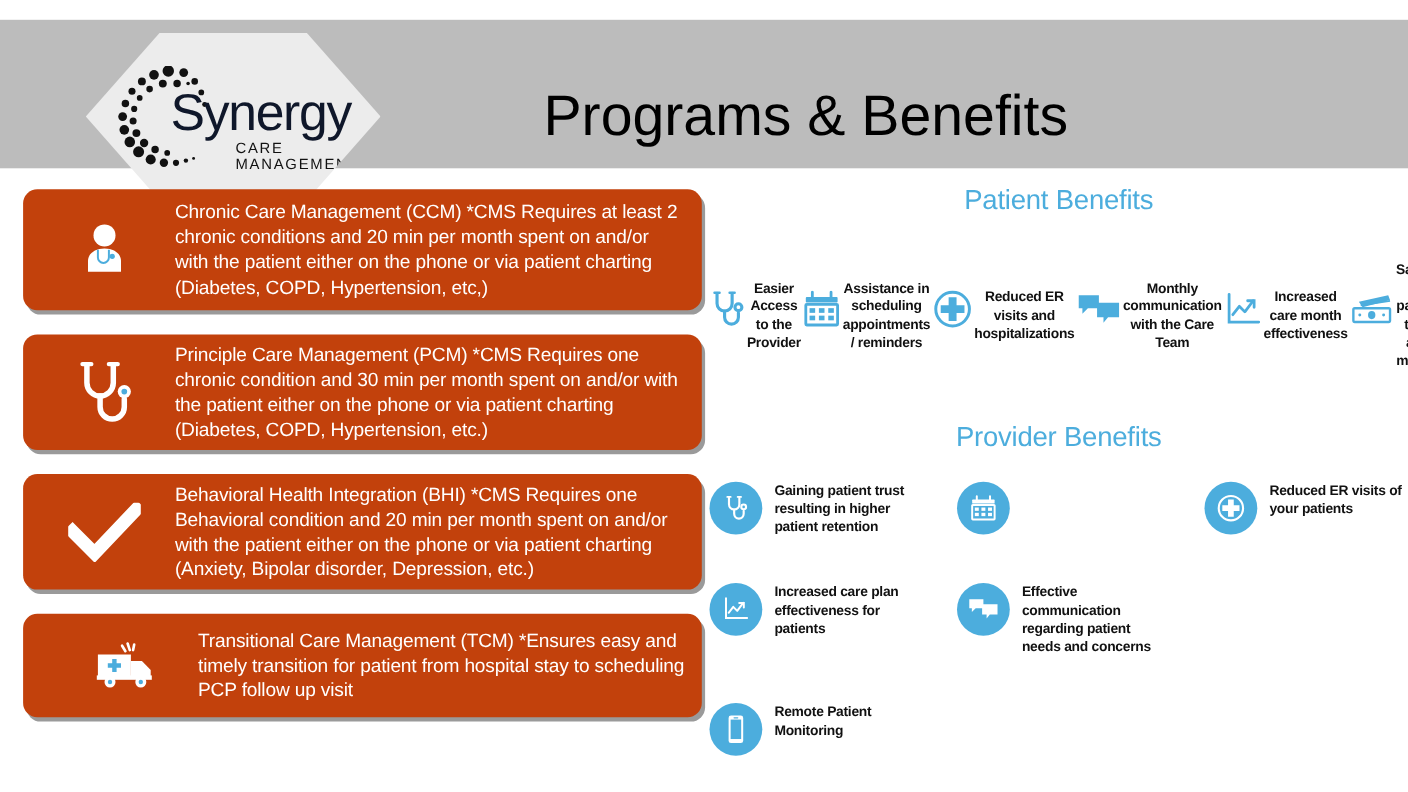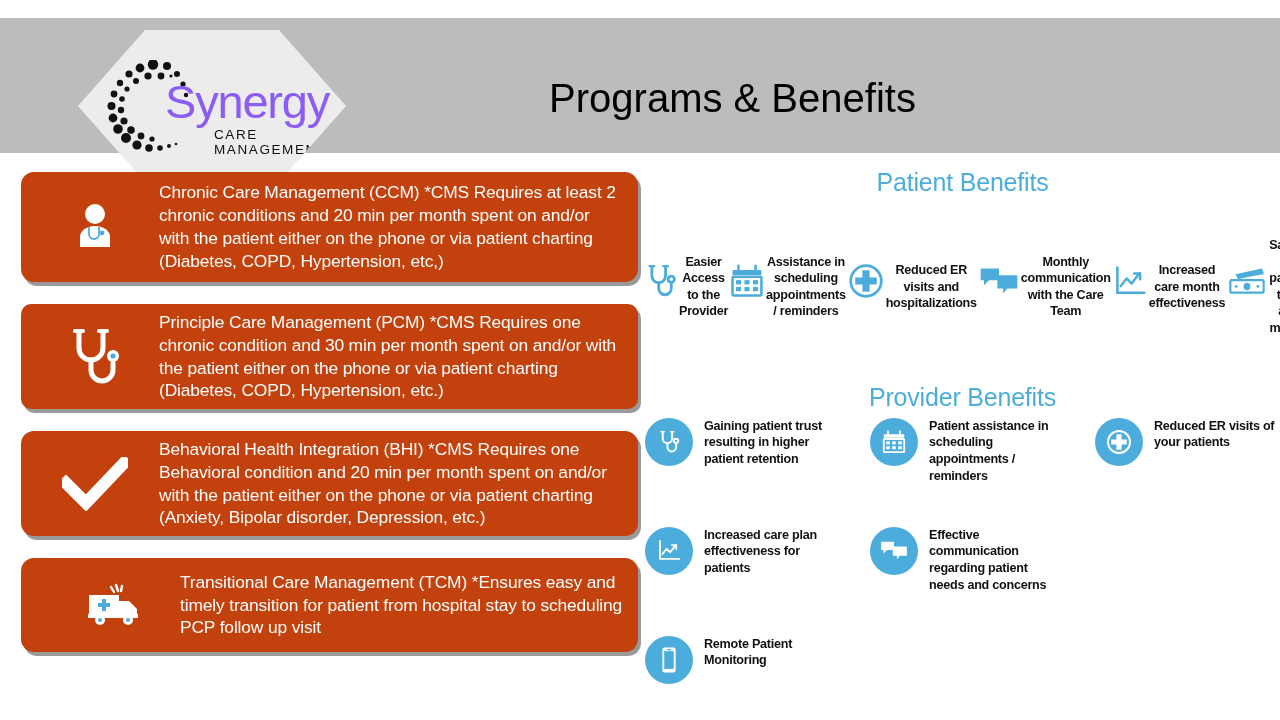--- a/index.html
+++ b/index.html
@@ -21,32 +21,32 @@
     position: absolute; left: 78px; top: 12px;
     width: 268px; height: 152px;
     background: #ececec;
     clip-path: polygon(25% 0%, 75% 0%, 100% 50%, 75% 100%, 25% 100%, 0% 50%);
     display: flex; flex-direction: column;
     align-items: center; justify-content: center;
   }
   .logo-inner { position: relative; width: 230px; height: 96px; }
   .logo-dots { position: absolute; left: 8px; top: 2px; width: 96px; height: 92px; }
   .logo-word {
-    position: absolute; left: 68px; top: 16px;
-    font-size: 47px; font-weight: 400; color: #8b5cf6;
+    position: absolute; left: 58px; top: 16px;
+    font-size: 47px; font-weight: 400; color: #0f172a;
     letter-spacing: -1.2px; font-family: "Liberation Sans", sans-serif;
   }
   .logo-sub {
     position: absolute; left: 117px; top: 69px;
     font-size: 13.5px; letter-spacing: 1.6px; color: #111;
   }
   .slide-title {
     position: absolute; left: 0; top: 58px; width: 1280px;
     text-align: center; padding-left: 185px;
-    font-size: 40px; color: #000; font-weight: 400;
+    font-size: 52px; color: #000; font-weight: 400;
   }
 
   
   .cards { position: absolute; left: 21px; top: 172px; width: 620px; }
   .card {
     position: relative; width: 617px;
     background: #c2410c; border-radius: 13px;
     box-shadow: 3px 4px 0 0 #9a9a9a;
     display: flex; align-items: center;
     margin-bottom: 22px; padding: 9px 14px 9px 10px;
@@ -54,21 +54,21 @@
   .card-icon {
     flex: 0 0 128px; display: flex;
     align-items: center; justify-content: center;
     color: #fff;
   }
   .card-text {
     color: #ffffff; font-size: 17.4px; line-height: 1.31;
     letter-spacing: -0.15px;
   }
   #card-0 { height: 110px; }
-  #card-1 { height: 105px; border-radius: 10px; }
+  #card-1 { height: 105px; }
   #card-2 { height: 105px; }
   #card-3 { height: 94px; padding-left: 31px; }
 
   
   .right { position: absolute; left: 645px; top: 168px; width: 635px; }
   .section-title {
     text-align: center; color: #4caddd;
     font-size: 25px; font-weight: 400; letter-spacing: -0.2px;
   }
 
@@ -78,21 +78,21 @@
   .pb-icon { height: 42px; display: flex; align-items: center; justify-content: center; color: #4caddd; }
   .pb-label {
     margin-top: 12px; text-align: center;
     font-size: 12.6px; line-height: 1.32; color: #111; font-weight: 700;
     letter-spacing: -0.25px; padding: 0 2px;
   }
 
   
   .prov-title { margin-top: 46px; }
   .prov-grid {
-    margin-top: 4px; display: grid;
+    margin-top: 24px; display: grid;
     grid-template-columns: 1fr 1fr 1fr;
     column-gap: 6px; row-gap: 8px; gap: 40px;
   }
   .prov-item { display: flex; align-items: flex-start; }
   .prov-bubble {
     flex: 0 0 48px; width: 48px; height: 48px; border-radius: 50%;
     background: #4caddd; display: flex; align-items: center; justify-content: center;
     color: #fff; margin-top: 2px;
   }
   .prov-label {
@@ -313,21 +313,20 @@
             <g fill="#fff">
               <rect x="7" y="19" width="6" height="5"></rect>
                 <rect x="17" y="19" width="6" height="5"></rect>
                 <rect x="27" y="19" width="6" height="5"></rect>
               <rect x="7" y="27" width="6" height="5"></rect>
                 <rect x="17" y="27" width="6" height="5"></rect>
                 <rect x="27" y="27" width="6" height="5"></rect>
             </g>
           </svg>
         </div>
-        <div class="prov-label">Patient assistance in scheduling appointments / reminders</div>
       </div>
 
       <div class="prov-item">
         <div class="prov-bubble">
           <svg width="26" height="26" viewBox="0 0 40 40">
             <circle cx="20" cy="20" r="17" fill="none" stroke="#fff" stroke-width="3"></circle>
             <path d="M16 8h8v8h8v8h-8v8h-8v-8H8v-8h8z" fill="#fff"></path>
           </svg>
         </div>
         <div class="prov-label">Reduced ER visits of your patients</div>

